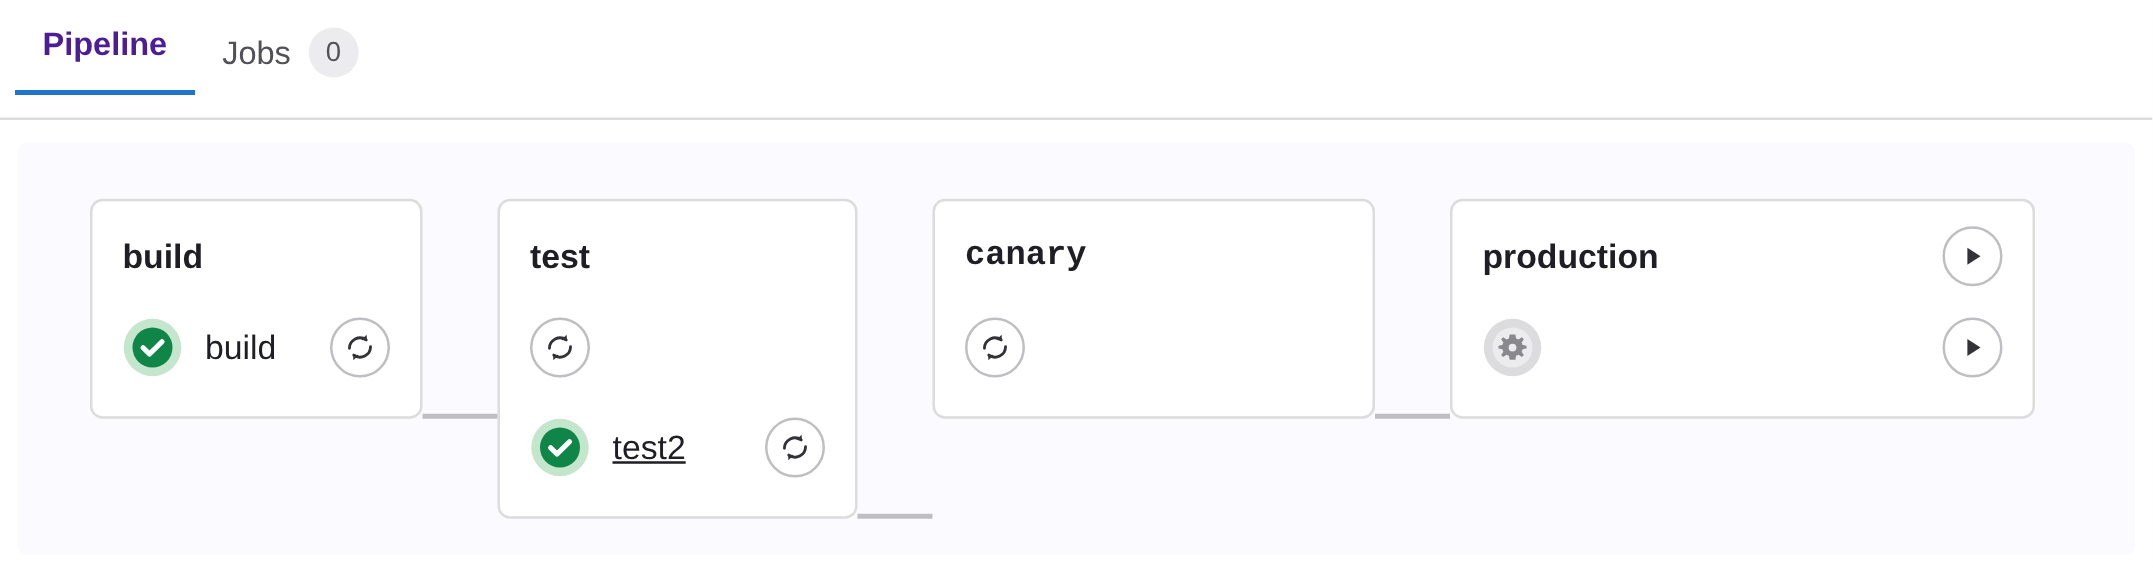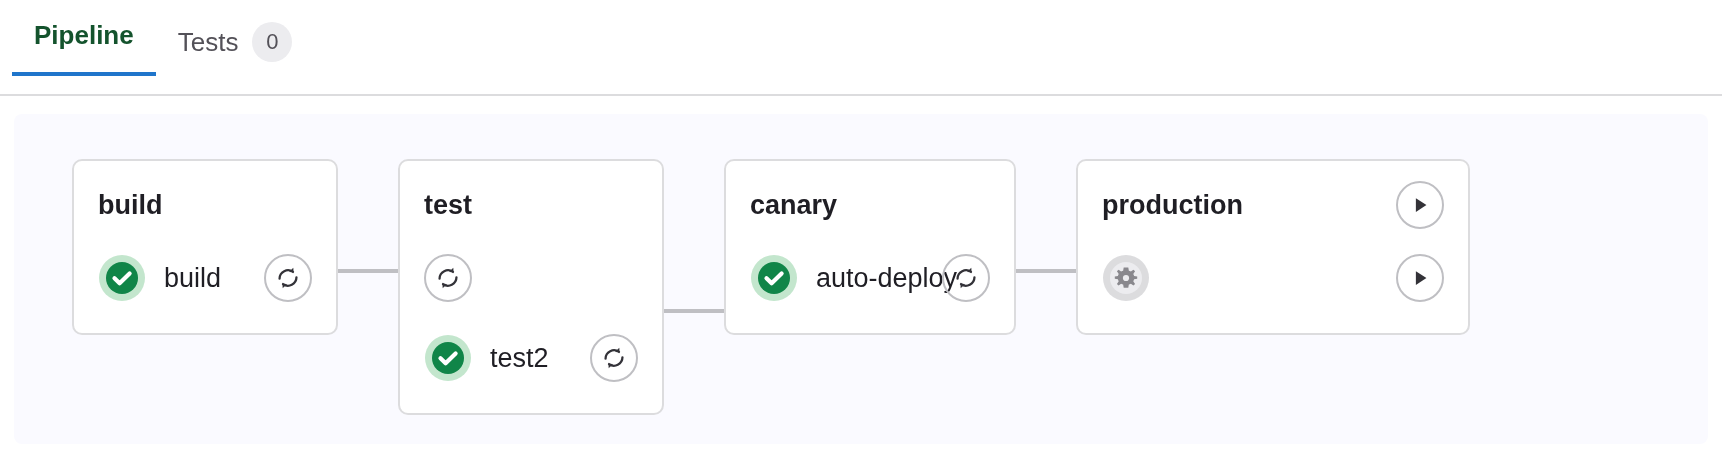--- a/index.html
+++ b/index.html
@@ -31,21 +31,21 @@
     align-items: center;
     gap: 14px;
     padding: 22px 22px 26px 22px;
     font-size: 26px;
     line-height: 1;
     color: #535158;
     cursor: pointer;
     white-space: nowrap;
   }
   .tab.active {
-    color: #14532d;
+    color: #4c1d95;
     font-weight: bold;
   }
   .tab.active::after {
     content: "";
     position: absolute;
     left: 0;
     right: 0;
     bottom: -2px;
     height: 4px;
     background: #1f75cb;
@@ -77,42 +77,42 @@
   .stages {
     position: absolute;
     left: 58px;
     top: 45px;
     display: flex;
     align-items: flex-start;
   }
 
   .stage-wrap {
     display: flex;
-    align-items: center;
+    align-items: flex-end;
   }
   .connector {
     width: 60px;
     height: 4px;
     background: #bfbfc3;
     margin-top: 47px;
     flex: none;
   }
 
   .stage-card {
     background: #ffffff;
     border: 2px solid #dcdcde;
     border-radius: 10px;
     box-sizing: border-box;
     padding: 22px 24px 24px 24px;
     flex: none;
   }
   .stage-card.build       { width: 266px; }
-  .stage-card.test        { width: 266px; }
-  .stage-card.canary      { width: 292px; }
-  .stage-card.production  { width: 394px; }
+  .stage-card.test        { width: 288px; }
+  .stage-card.canary      { width: 354px; font-family: Liberation Mono, monospace; }
+  .stage-card.production  { width: 468px; }
 
   .stage-header {
     display: flex;
     align-items: center;
     justify-content: space-between;
     height: 44px;
     margin-bottom: 20px;
   }
   .stage-title {
     font-size: 27px;
@@ -164,21 +164,21 @@
 <body>
 
 <div class="tabbar">
 
   <div class="tab active">
     <span>Pipeline</span>
   </div>
 
 
   <div class="tab">
-    <span>Tests</span>
+    <span>Jobs</span>
     <span class="tab-badge">0</span>
   </div>
 
 </div>
 
 <div class="pipeline-canvas">
   <div class="stages">
 
     <div class="stage-wrap">
       <div class="stage-card build">
@@ -218,21 +218,21 @@
           <span class="action-btn">
             <svg width="26" height="26" viewBox="0 0 24 24">
               <path d="M4.2 12.6 a7.8 7.8 0 0 1 12.4 -6.2" fill="none" stroke="#333238" stroke-width="2.1" stroke-linecap="round"></path>
               <path d="M19.8 11.4 a7.8 7.8 0 0 1 -12.4 6.2" fill="none" stroke="#333238" stroke-width="2.1" stroke-linecap="round"></path>
               <path d="M16.9 2.6 L17.1 6.8 L12.9 6.4 Z" fill="#333238"></path>
               <path d="M7.1 21.4 L6.9 17.2 L11.1 17.6 Z" fill="#333238"></path>
             </svg>
           </span>
         </div>
 
-        <div class="job-row" style="margin-top:18px;">
+        <div class="job-row" style="margin-top:18px;text-decoration:underline;">
           <span class="job-left">
             <svg class="status-icon" width="48" height="48" viewBox="0 0 48 48">
               <circle cx="24" cy="24" r="23" fill="#c3e6cd"></circle>
               <circle cx="24" cy="24" r="16" fill="#108548"></circle>
               <path d="M16.5 24.2 L21.6 29.2 L31.6 19.4" fill="none" stroke="#ffffff" stroke-width="4.2" stroke-linecap="round" stroke-linejoin="round"></path>
             </svg>
             <span class="job-name">test2</span>
           </span>
           <span class="action-btn">
             <svg width="26" height="26" viewBox="0 0 24 24">
@@ -247,28 +247,20 @@
       <div class="connector"></div>
     </div>
 
     <div class="stage-wrap">
       <div class="stage-card canary">
         <div class="stage-header">
           <span class="stage-title">canary</span>
         </div>
 
         <div class="job-row">
-          <span class="job-left">
-            <svg class="status-icon" width="48" height="48" viewBox="0 0 48 48">
-              <circle cx="24" cy="24" r="23" fill="#c3e6cd"></circle>
-              <circle cx="24" cy="24" r="16" fill="#108548"></circle>
-              <path d="M16.5 24.2 L21.6 29.2 L31.6 19.4" fill="none" stroke="#ffffff" stroke-width="4.2" stroke-linecap="round" stroke-linejoin="round"></path>
-            </svg>
-            <span class="job-name">auto-deploy</span>
-          </span>
           <span class="action-btn">
             <svg width="26" height="26" viewBox="0 0 24 24">
               <path d="M4.2 12.6 a7.8 7.8 0 0 1 12.4 -6.2" fill="none" stroke="#333238" stroke-width="2.1" stroke-linecap="round"></path>
               <path d="M19.8 11.4 a7.8 7.8 0 0 1 -12.4 6.2" fill="none" stroke="#333238" stroke-width="2.1" stroke-linecap="round"></path>
               <path d="M16.9 2.6 L17.1 6.8 L12.9 6.4 Z" fill="#333238"></path>
               <path d="M7.1 21.4 L6.9 17.2 L11.1 17.6 Z" fill="#333238"></path>
             </svg>
           </span>
         </div>
       </div>

